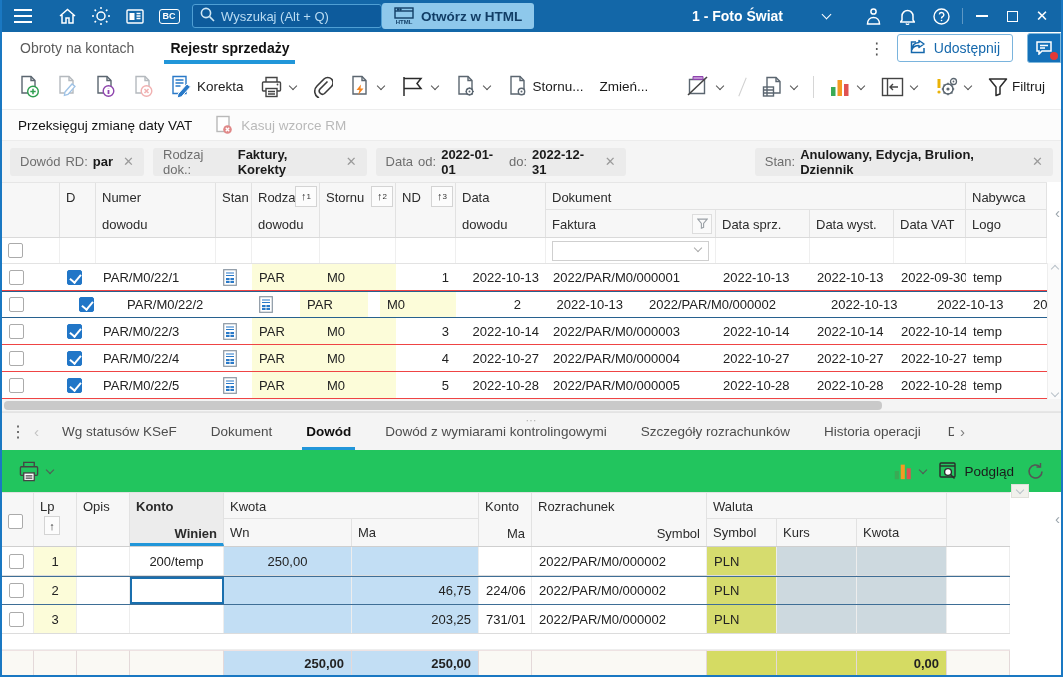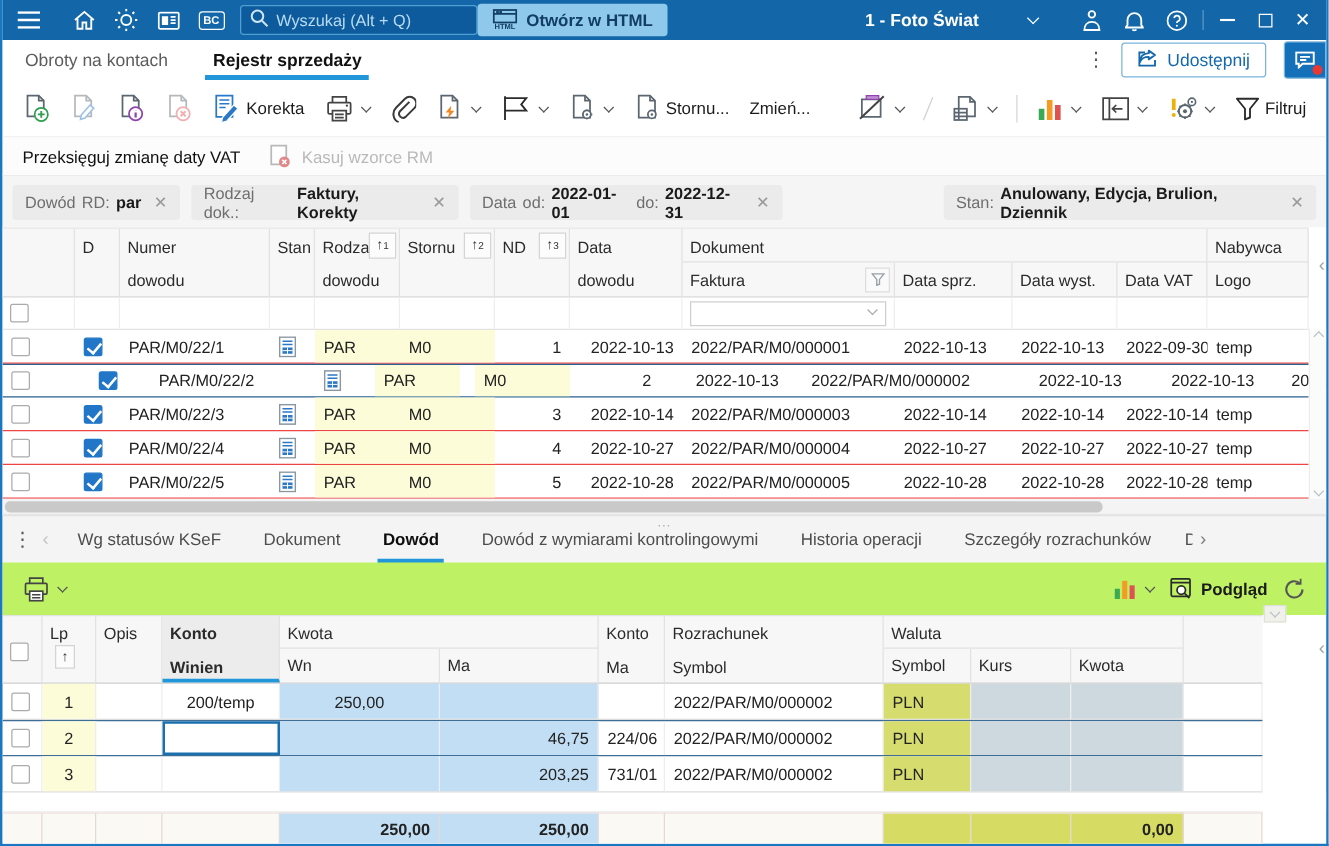--- a/index.html
+++ b/index.html
@@ -98,31 +98,31 @@
   .btabs { height:38px; min-height:38px; background:#f4f4f4; display:flex; align-items:center; padding:0 6px; position:relative; border-top:1px solid #e3e3e3; }
   .splitter-dots { position:absolute; top:1px; left:50%; transform:translateX(-50%); color:#b5b5b5; font-size:11px; letter-spacing:1px; }
   .btab { padding:0 17px; height:38px; display:flex; align-items:center; color:#4d4d4d; font-size:13.5px; cursor:pointer; position:relative; white-space:nowrap; }
   .btab.active { color:#0d0d0d; font-weight:bold; }
   .btab.active::after { content:""; position:absolute; left:13px; right:13px; bottom:0; height:4px; background:#2196d9; }
   .btab-nav { color:#c3c3c3; font-size:15px; padding:0 6px; cursor:pointer; }
   .btab-nav.on { color:#7d7d7d; }
   .btab.clip { max-width:16px; overflow:hidden; padding:0 0 0 10px; }
 
   
-  .btoolbar { height:42px; min-height:42px; background:#bef264; display:flex; align-items:center; padding:0 10px; position:relative;font-weight:bold; }
+  .btoolbar { height:42px; min-height:42px; background:#22c55e; display:flex; align-items:center; padding:0 10px; position:relative; }
   .previewbtn { display:flex; align-items:center; gap:6px; font-size:13.5px; color:#1b1b1b; cursor:pointer; padding:4px 6px; }
   .minichev-box { position:absolute; right:32px; bottom:-6px; width:18px; height:14px; background:#f1f1ec; border:1px solid #e0e0da;
                   display:flex; align-items:center; justify-content:center; z-index:5; }
 
   
   .bgrid-cols { display:grid; grid-template-columns:32px 43px 53px 94px 128px 127px 53px 175px 70px 80px 90px 63px; width:1008px; }
   .bg-header { grid-template-rows:26px 27px; background:#f7f7f7; border-bottom:1px solid #cfcfcf; border-top:1px solid #e2e2e2; }
   .bh-cell { position:relative; border-right:1px solid #e2e2e2; padding:4px 6px 0 6px; color:#2b2b2b; line-height:19px; }
   .bh-cell.span2 { grid-row:1 / span 2; }
-  .bh-cell .l2 { display:block; margin-top:8px; }
+  .bh-cell .l2 { display:block; margin-top:8px;text-align:right; }
   .bh-cell.sel-col { background:#ececec; font-weight:bold; border-bottom:3px solid #2196d9; }
   .lp-sort { display:inline-block; border:1px solid #d4d4d4; background:#fcfcfc; width:16px; height:19px; text-align:center;
              font-size:11px; color:#333; margin-left:4px; line-height:18px; vertical-align:top; }
   .bg-row { height:29px; border-bottom:1px solid #dcdcdc; align-items:stretch; }
   .bg-row .cell { border-right:1px solid #ededed; }
   .bg-row.selected { border-top:1px solid #3e6e96; border-bottom:1px solid #3e6e96; }
   .cell.blue { background:#c2def4; }
   .cell.green { background:#d6dc6e; }
   .cell.grayblue { background:#cdd9df; }
   .editcell { border:2px solid #1a6fae !important; background:#fff; }
@@ -653,24 +653,24 @@
     <div class="btab">
         <span>Dokument</span>
       </div>
     <div class="btab active">
         <span>Dowód</span>
       </div>
     <div class="btab">
         <span>Dowód z wymiarami kontrolingowymi</span>
       </div>
     <div class="btab">
+        <span>Szczegóły rozrachunków</span>
+      </div>
+    <div class="btab">
         <span>Historia operacji</span>
-      </div>
-    <div class="btab">
-        <span>Szczegóły rozrachunków</span>
       </div>
     <div class="btab clip">
         <span>D</span>
       </div>
     <span class="btab-nav on" style="transform:scaleX(-1)">‹</span>
   </div>
 
   <div class="btoolbar">
     <div class="t-item">
       <svg width="22" height="21" viewBox="0 0 23 22" fill="none" stroke="#444" stroke-width="1.4">

